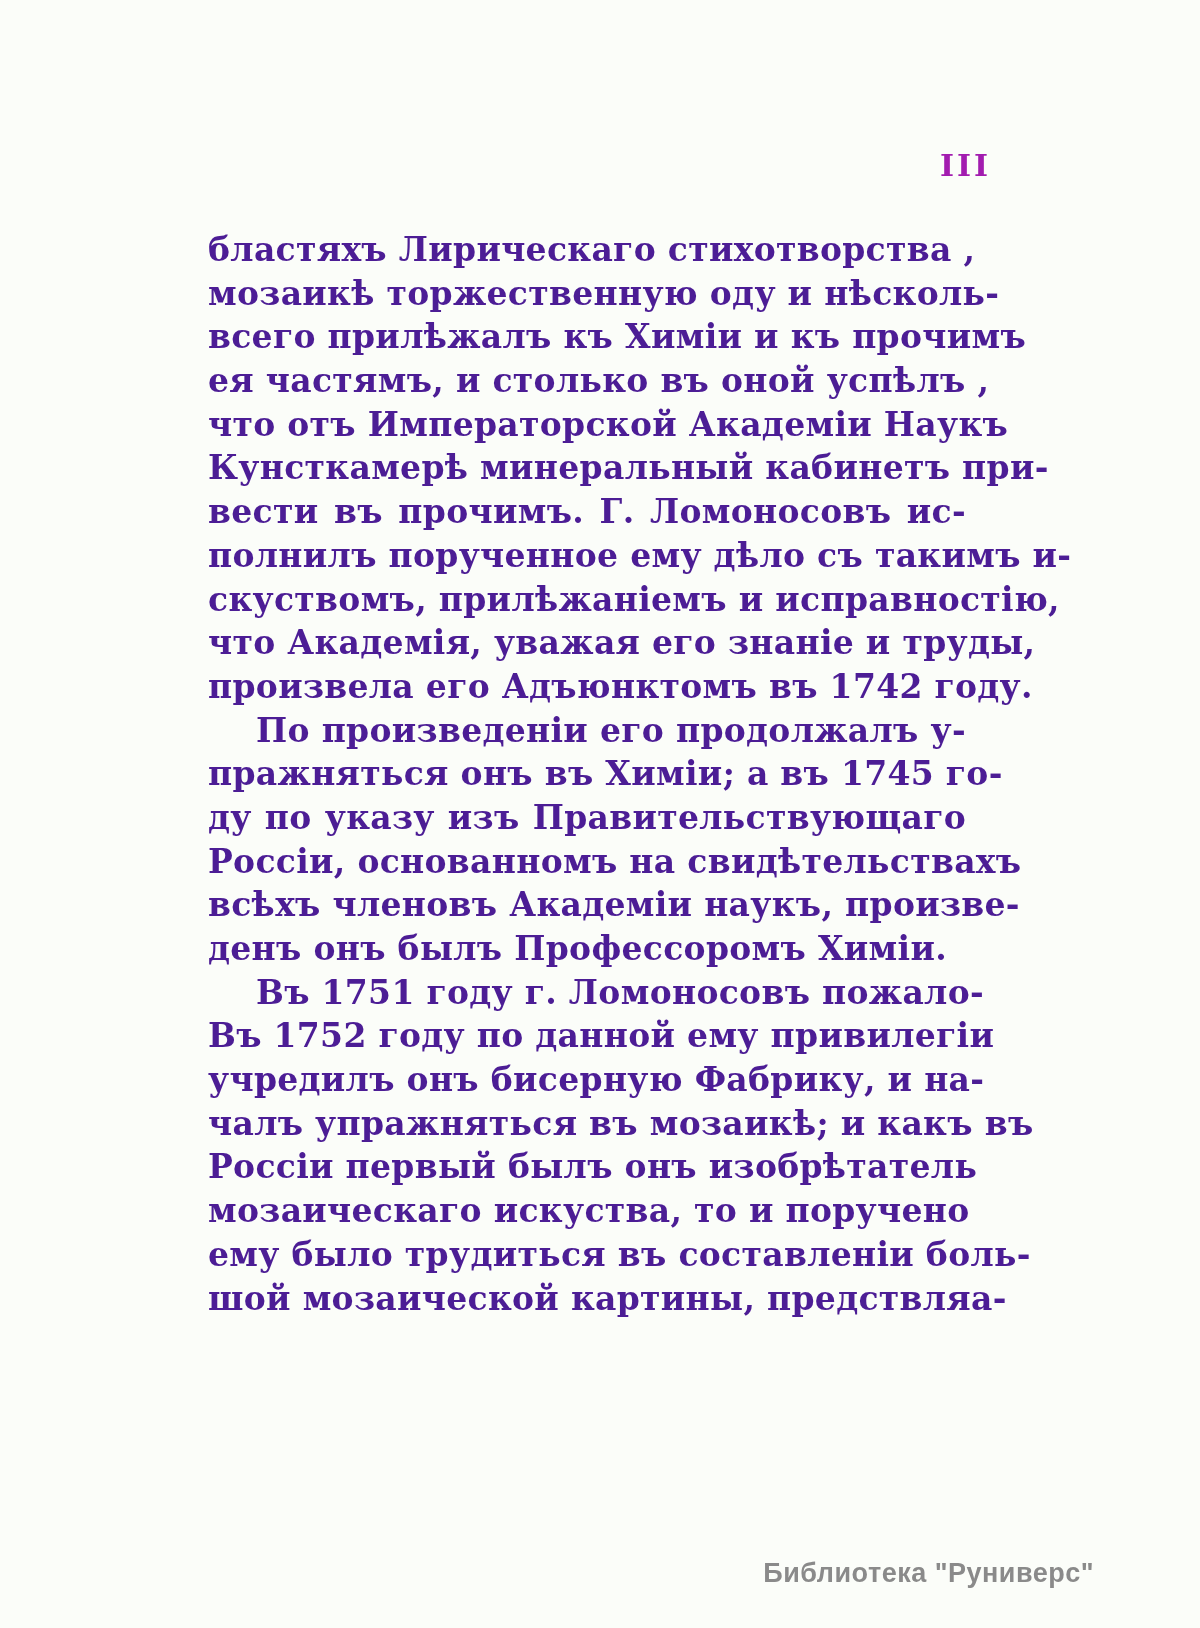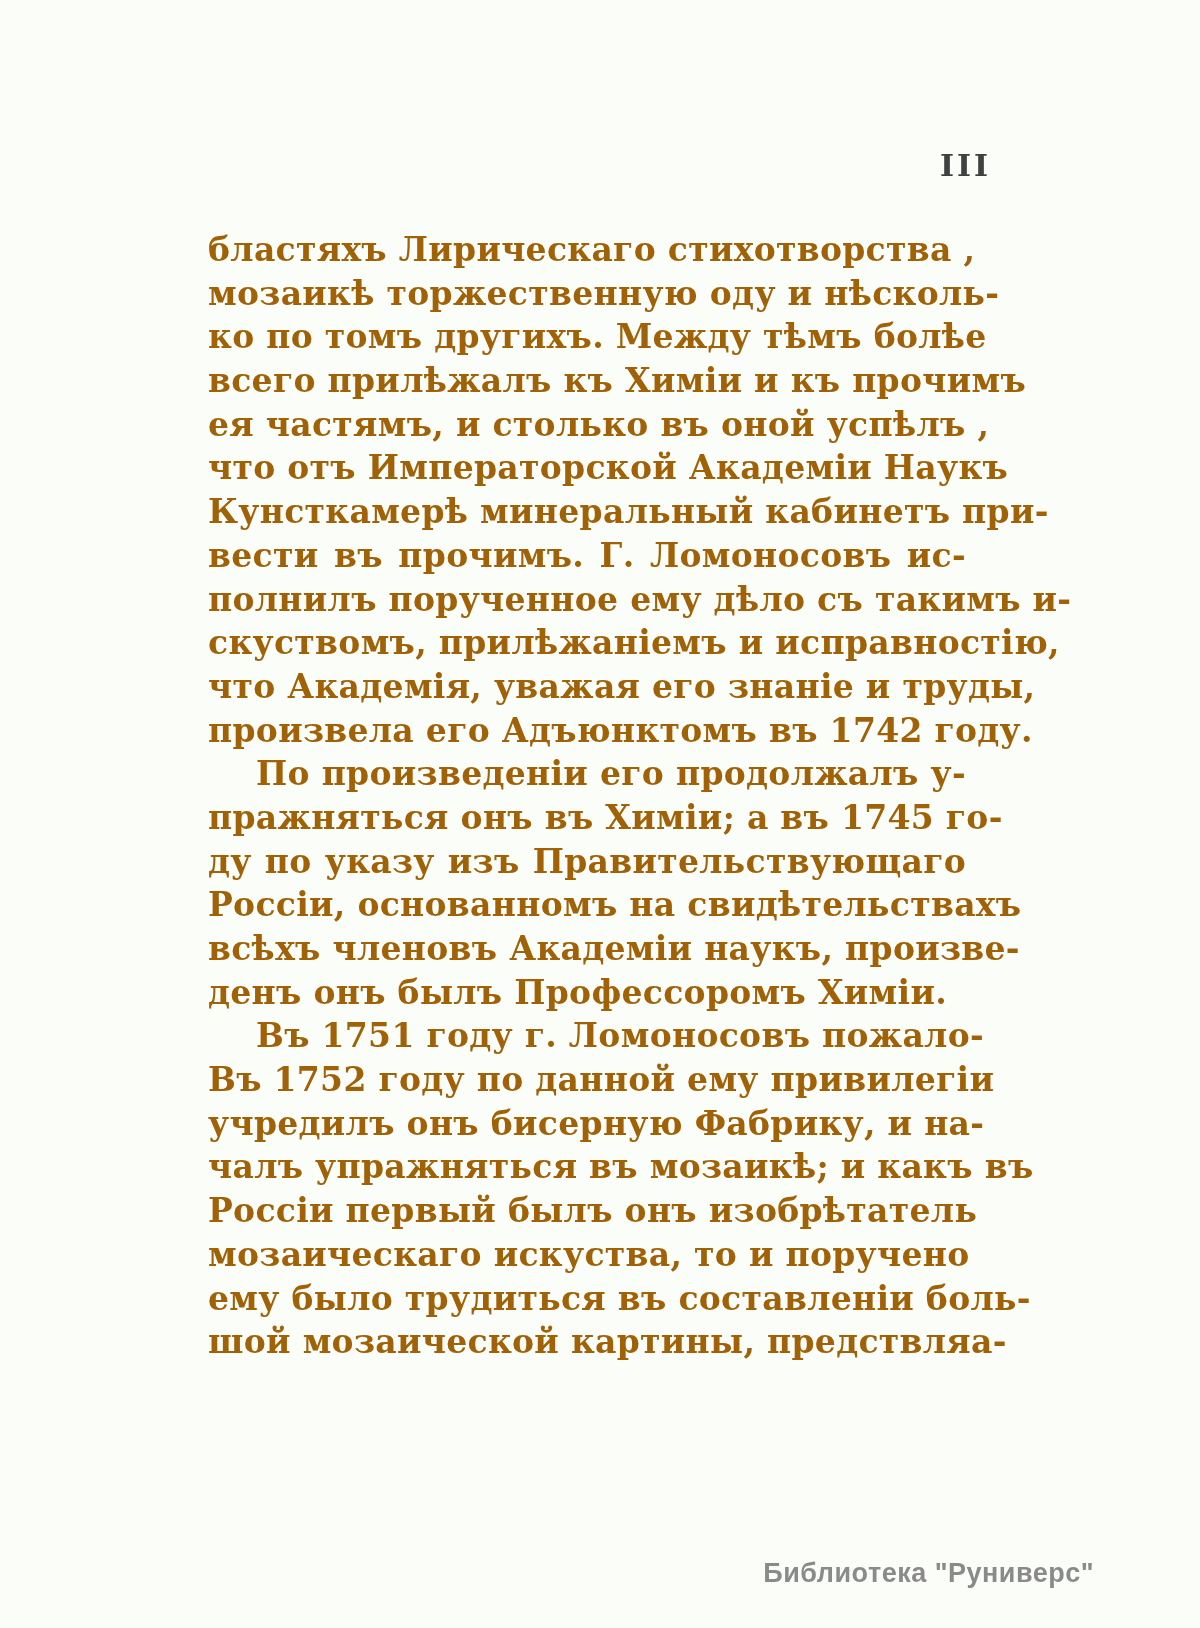--- a/index.html
+++ b/index.html
@@ -15,21 +15,21 @@
     overflow: hidden;
     font-family: "DejaVu Serif", serif;
   }
   .page-number {
     position: absolute;
     top: 148px;
     left: 940px;
     font-size: 30px;
     font-weight: 700;
     letter-spacing: 3px;
-    color: #404040;
+    color: #a21caf;
   }
   .text-block {
     position: absolute;
     top: 228px;
     left: 208px;
     width: 758px;
     color: #141414;
     font-size: 33px;
     font-weight: 700;
     letter-spacing: 0.3px;
@@ -58,24 +58,23 @@
     letter-spacing: 0.5px;
   }
 </style>
 </head>
 <body style="background: rgb(251, 253, 249);">
 
 <div class="page" style="background: rgb(251, 253, 249);">
 
   <div class="page-number">III</div>
 
-  <div class="text-block" style="color: #a16207;">
+  <div class="text-block" style="color: #4c1d95;">
       <div class="line">бластяхъ Лирическаго стихотворства ,</div>
       <div class="line">мозаикѣ торжественную оду и нѣсколь-</div>
-      <div class="line">ко по томъ другихъ. Между тѣмъ болѣе</div>
       <div class="line">всего прилѣжалъ къ Химіи и къ прочимъ</div>
       <div class="line">ея частямъ, и столько въ оной успѣлъ ,</div>
       <div class="line">что отъ Императорской Академіи Наукъ</div>
       <div class="line">Кунсткамерѣ минеральный кабинетъ при-</div>
       <div class="line">вести въ прочимъ. Г. Ломоносовъ ис-</div>
       <div class="line">полнилъ порученное ему дѣло съ такимъ и-</div>
       <div class="line">скуствомъ, прилѣжаніемъ и исправностію,</div>
       <div class="line">что Академія, уважая его знаніе и труды,</div>
       <div class="line">произвела его Адъюнктомъ въ 1742 году.</div>
       <div class="line indent">По произведеніи его продолжалъ у-</div>

